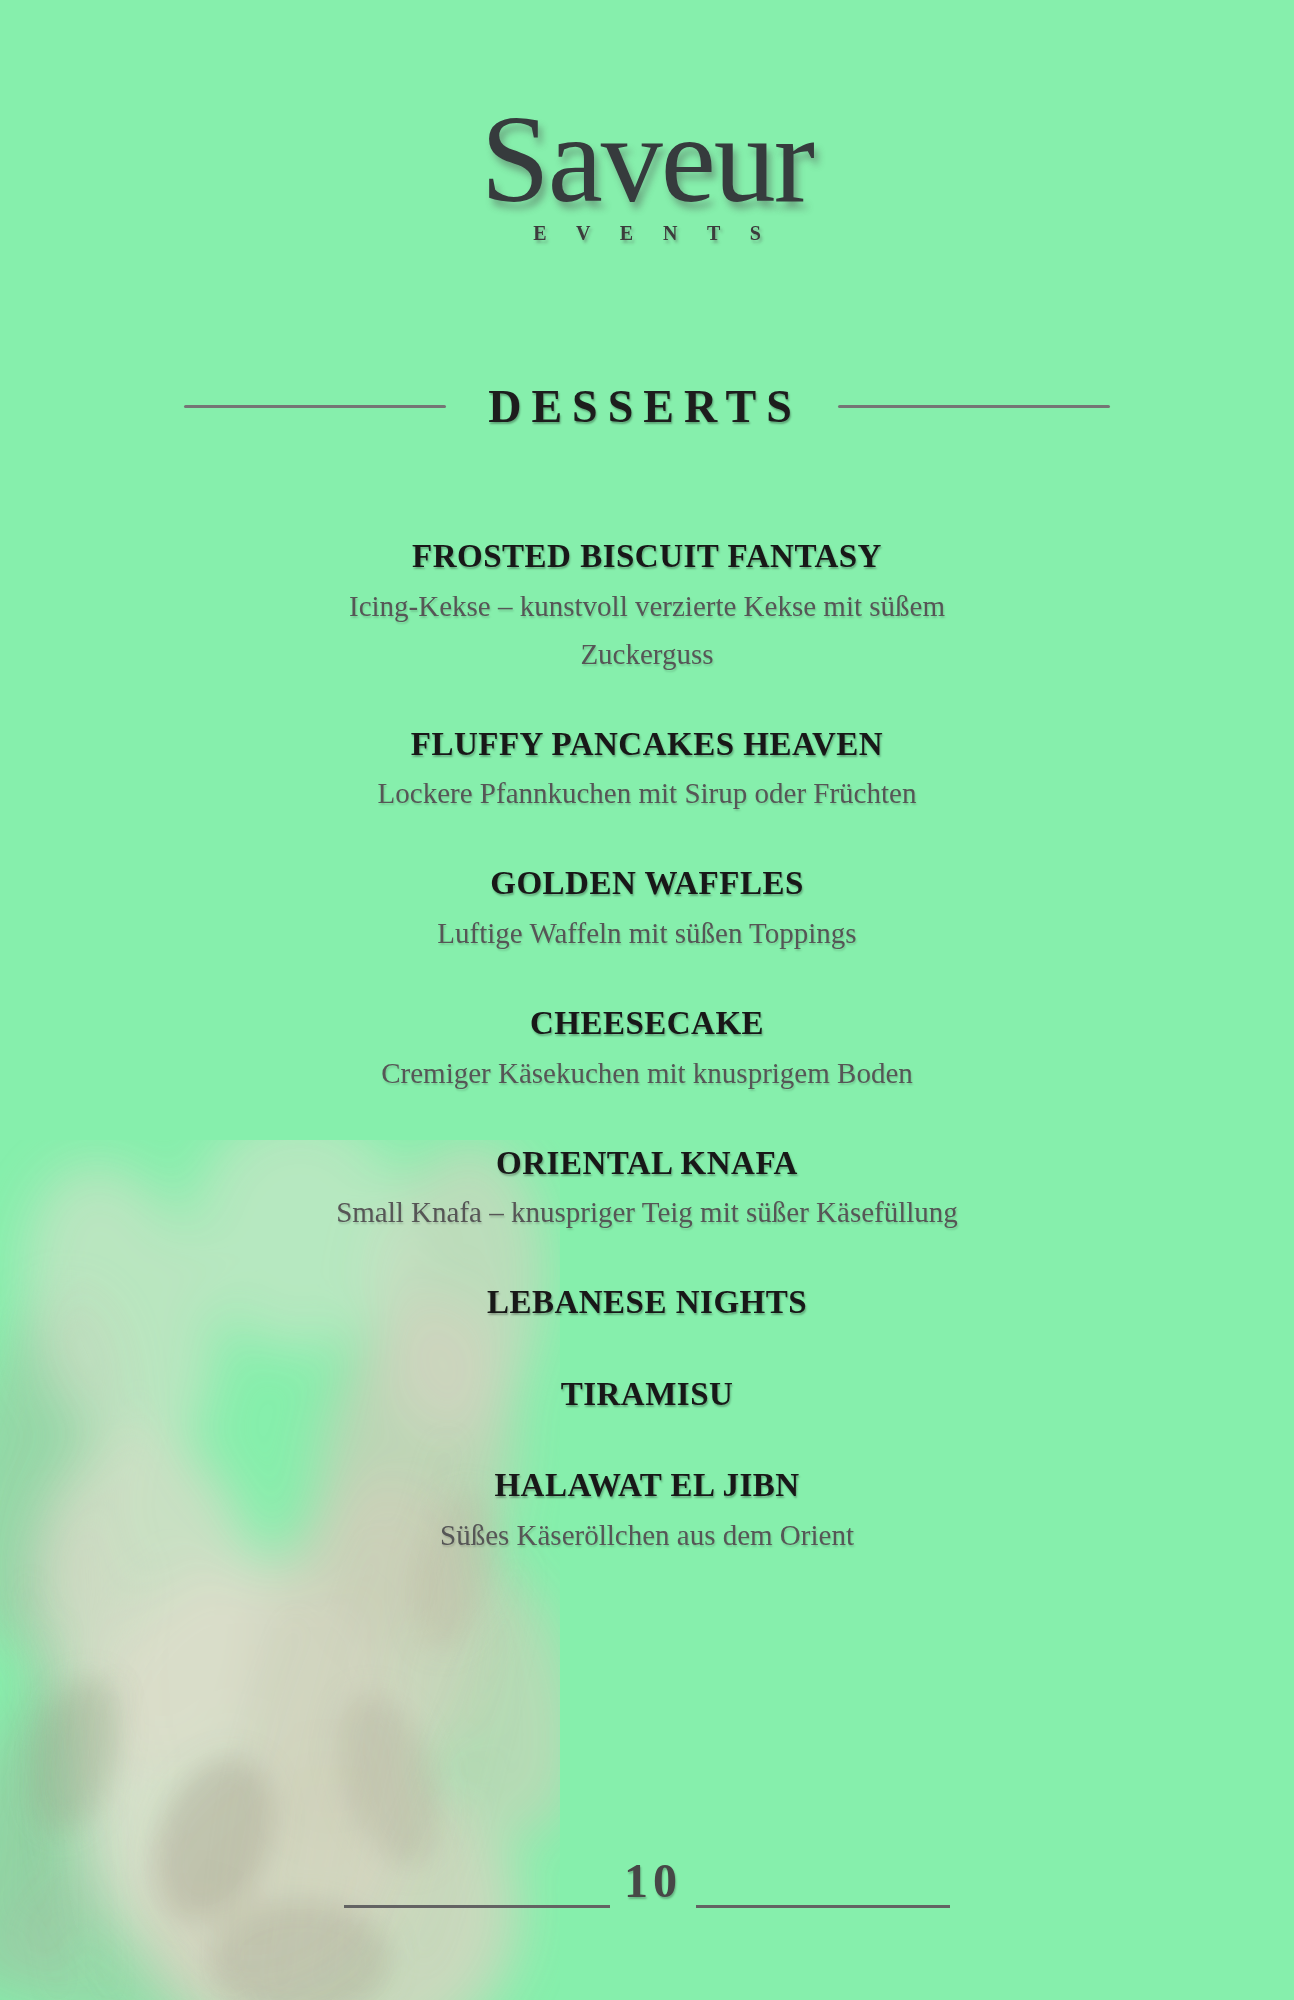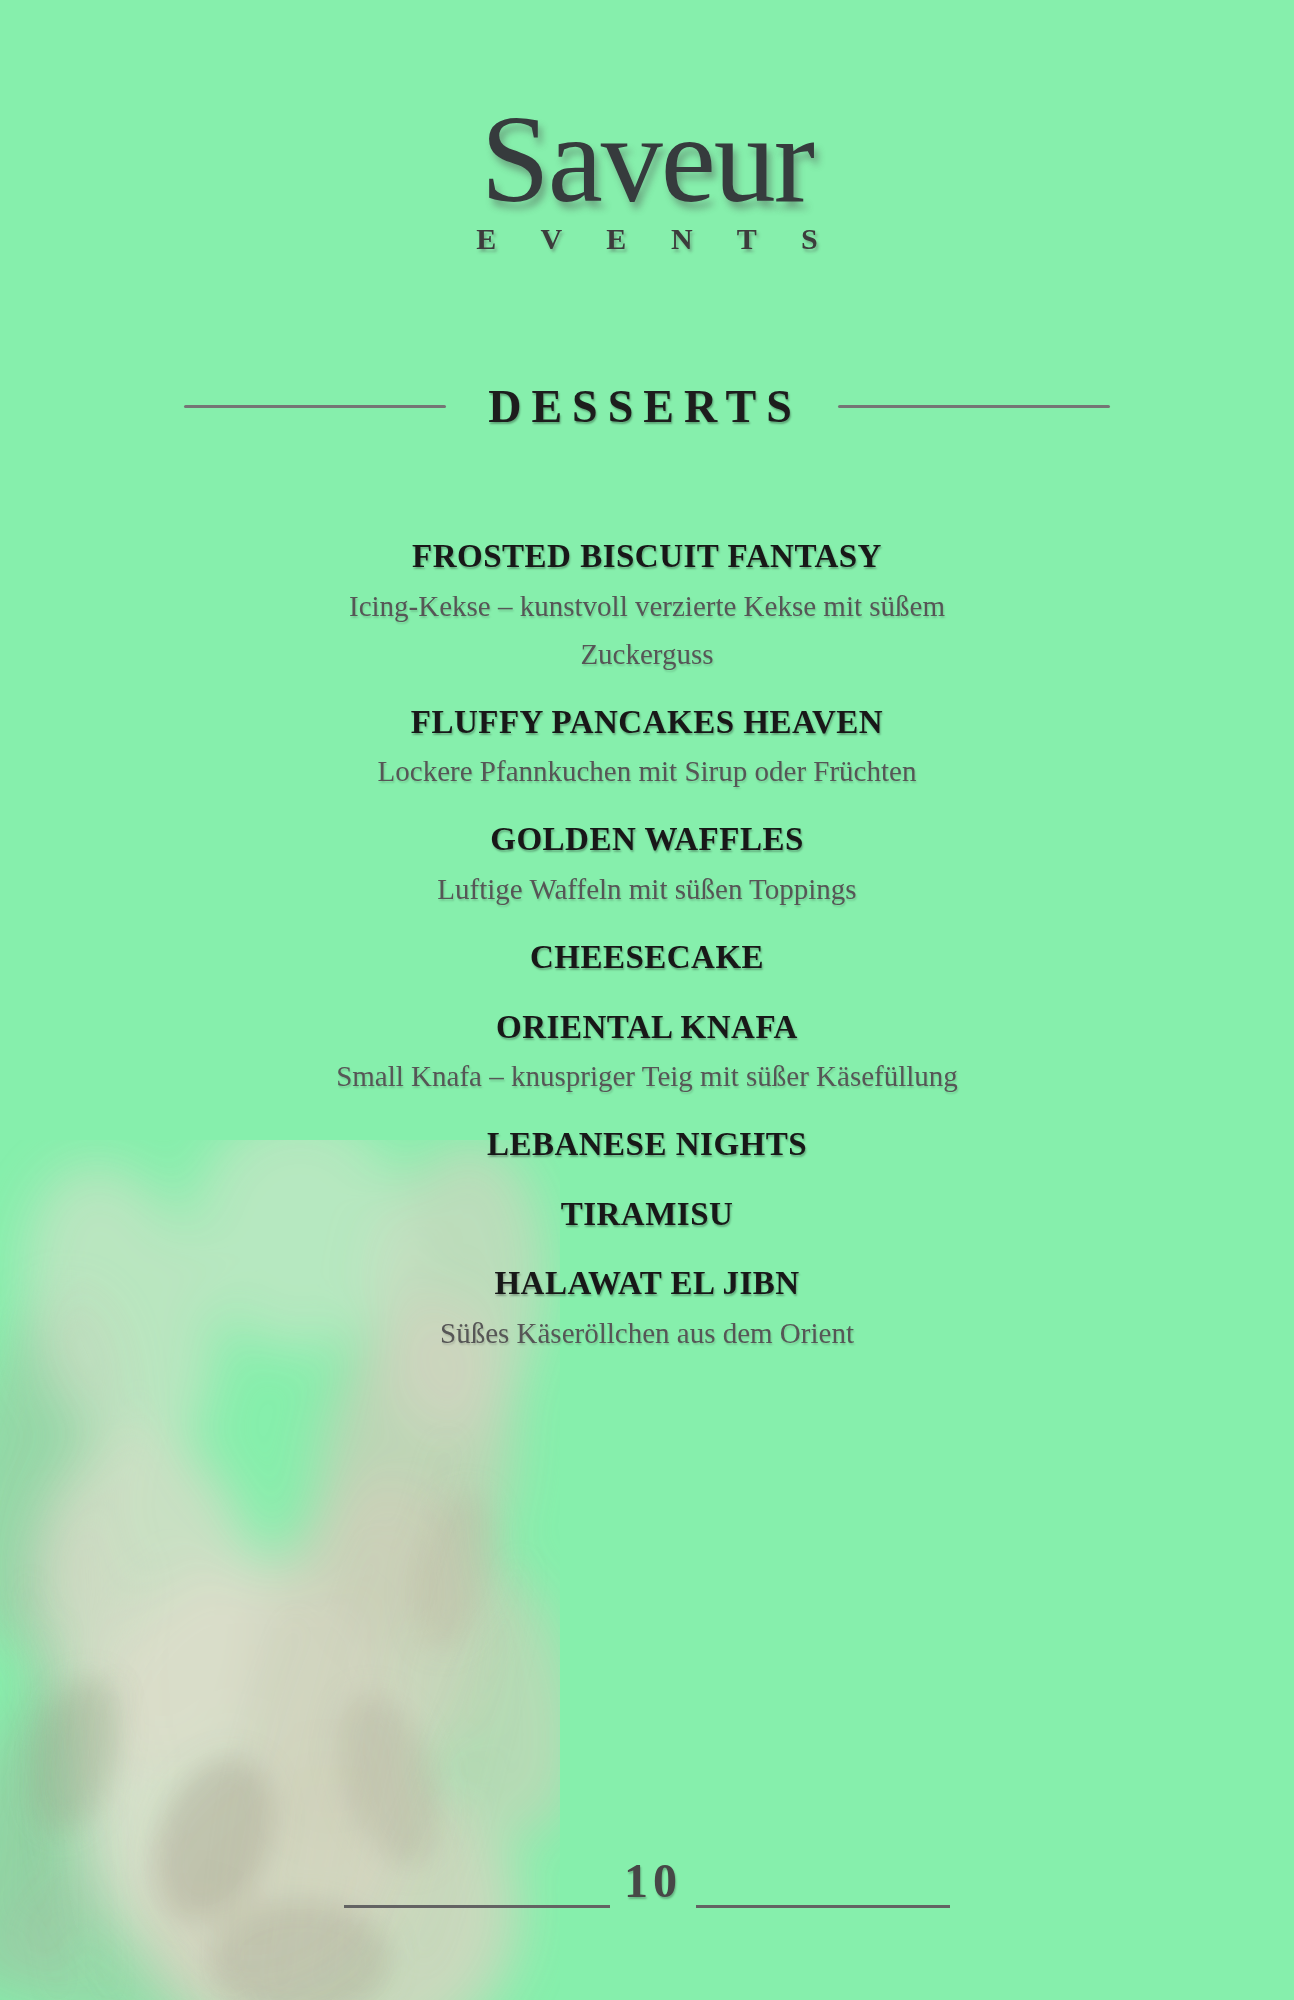--- a/index.html
+++ b/index.html
@@ -36,21 +36,21 @@
   .brand-name{
     font-size:124px;
     line-height:1.1;
     font-weight:400;
     letter-spacing:-2px;
     color:#363b3d;
     text-shadow:4px 7px 7px rgba(70,70,70,.40);
   }
   .brand-tagline{
     margin-top:-6px;
-    font-size:30px;
+    font-size:20px;
     font-weight:700;
     letter-spacing:.62em;
     padding-left:.62em;
     color:#3c3c3c;
     text-shadow:2px 3px 3px rgba(70,70,70,.35);
   }
   
   .heading{
     position:absolute;
     top:380px;
@@ -76,21 +76,21 @@
     white-space:nowrap;
   }
   
   .menu{
     position:absolute;
     top:532px;
     left:147px;
     width:1000px;
     display:flex;
     flex-direction:column;
-    gap:20px;
+    gap:42px;
     text-align:center;
   }
   .item-title{
     font-size:33px;
     line-height:1.5;
     font-weight:700;
     letter-spacing:.5px;
     color:#181818;
     text-shadow:1px 2px 2px rgba(0,0,0,.28);
   }
@@ -202,20 +202,21 @@
     <div class="menu-item">
       <div class="item-title">FLUFFY PANCAKES HEAVEN</div>
       <div class="item-desc">Lockere Pfannkuchen mit Sirup oder Früchten</div>
     </div>
     <div class="menu-item">
       <div class="item-title">GOLDEN WAFFLES</div>
       <div class="item-desc">Luftige Waffeln mit süßen Toppings</div>
     </div>
     <div class="menu-item">
       <div class="item-title">CHEESECAKE</div>
+      <div class="item-desc">Cremiger Käsekuchen mit knusprigem Boden</div>
     </div>
     <div class="menu-item">
       <div class="item-title">ORIENTAL KNAFA</div>
       <div class="item-desc">Small Knafa – knuspriger Teig mit süßer Käsefüllung</div>
     </div>
     <div class="menu-item">
       <div class="item-title">LEBANESE NIGHTS</div>
     </div>
     <div class="menu-item">
       <div class="item-title">TIRAMISU</div>

